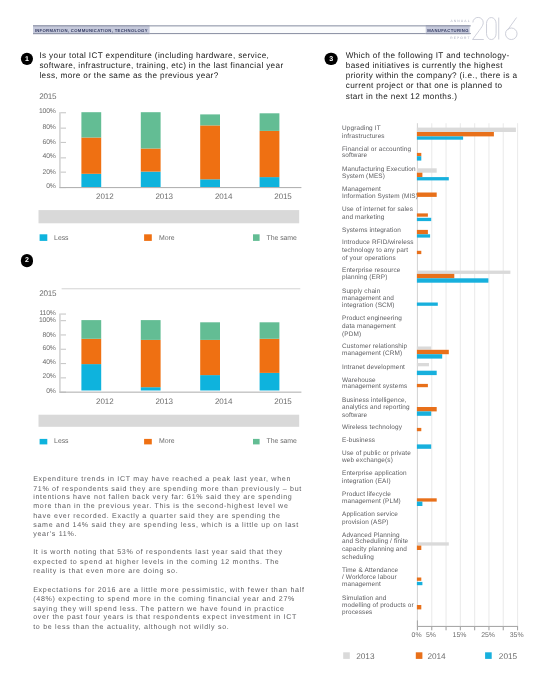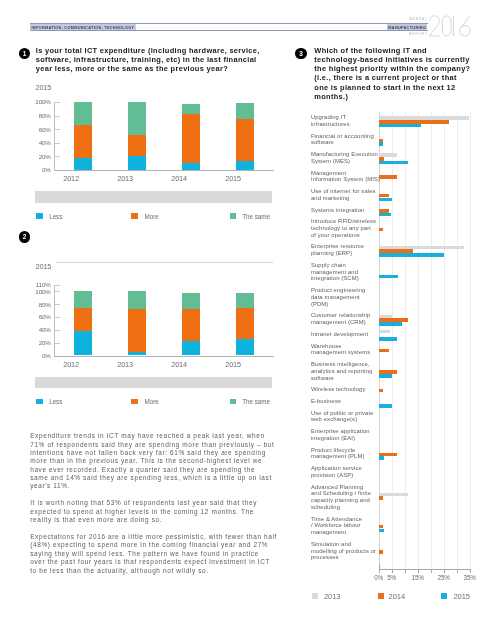--- a/index.html
+++ b/index.html
@@ -24,32 +24,32 @@
           background:#c5c9db;color:#3b4268;font-size:3.85px;font-weight:700;letter-spacing:.3px;
           white-space:nowrap;padding:0 1px 0 1.5px;
           border-top:1.8px solid #9196a8;border-bottom:1.8px solid #9196a8;box-sizing:border-box;}
   .lg-report{position:absolute;right:72.2px;top:20.3px;font-size:3.0px;letter-spacing:1.02px;
              color:#a7abbd;white-space:nowrap;text-align:right;}
   .lg-year{position:absolute;right:28.5px;top:3.1px;}
 
   
   .qnum{position:absolute;width:11.4px;height:11.4px;border-radius:50%;background:#000;
         color:#fff;font-size:6.4px;font-weight:700;line-height:11.6px;text-align:center;}
-  .qtext{position:absolute;font-size:7.45px;font-weight:700;line-height:9.28px;color:#1a1a1a;
+  .qtext{position:absolute;font-size:7.45px;font-weight:400;line-height:9.28px;color:#1a1a1a;
          letter-spacing:0.32px;}
 
   
   .vchart{position:absolute;}
   .vc-title{position:absolute;font-size:7.4px;color:#6d6d6d;letter-spacing:-0.2px;}
   .vc-topline{position:absolute;height:1px;background:#d8d8d8;}
   .vc-axisY{position:absolute;width:1px;background:#bfbfbf;}
   .vc-axisX{position:absolute;height:1px;background:#b3b3b3;}
   .vc-tick{position:absolute;height:1px;width:5px;background:#c9c9c9;}
   .vc-ylab{position:absolute;font-size:6.2px;color:#6d6d6d;text-align:right;white-space:nowrap;letter-spacing:-0.15px;}
-  .vc-xlab{position:absolute;font-size:7.3px;color:#6d6d6d;text-align:left;letter-spacing:-0.1px;}
+  .vc-xlab{position:absolute;font-size:7.3px;color:#6d6d6d;text-align:right;letter-spacing:-0.1px;}
   .seg{position:absolute;}
   .greyband{position:absolute;background:#d9d9d9;}
   .lgnd-sw{position:absolute;width:6.6px;height:5.8px;}
   .lgnd-tx{position:absolute;font-size:6.3px;color:#6d6d6d;white-space:nowrap;letter-spacing:-0.05px;}
 
   
   .para{position:absolute;font-size:6.45px;line-height:8.37px;color:#5d5d60;letter-spacing:0.63px;white-space:pre-line;}
 
   
   .hc-lab{position:absolute;font-size:5.85px;line-height:6.725px;color:#5d5d60;letter-spacing:0.12px;white-space:pre-line;}

